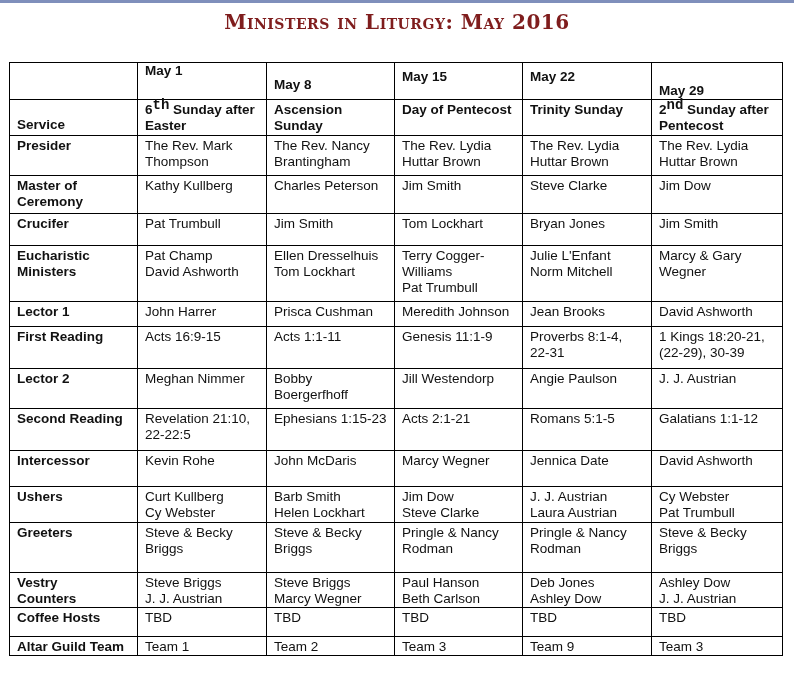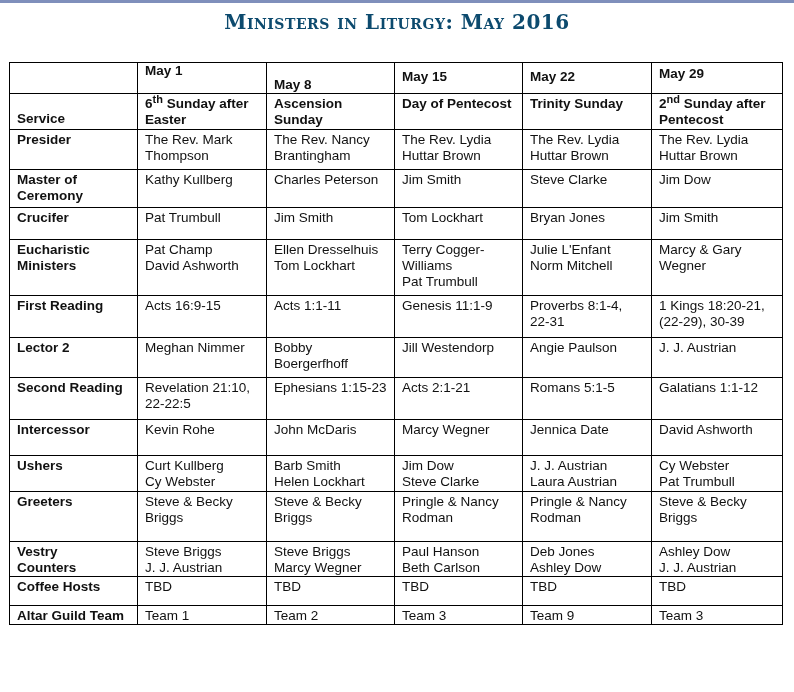--- a/index.html
+++ b/index.html
@@ -1,32 +1,32 @@
 <!DOCTYPE html>
 <html><head>
 <meta charset="utf-8">
 <style>
   html, body { margin: 0; padding: 0; background: #ffffff; }
   body { width: 794px; height: 692px; position: relative; overflow: hidden; font-family: "Liberation Sans", sans-serif; color: #111; }
   .topbar { position: absolute; left: 0; top: 0; width: 794px; height: 3px; background: #7f8fbb; }
   .title { position: absolute; left: 0; top: 10px; width: 794px; text-align: center;
            font-family: "DejaVu Serif", serif; font-weight: bold; font-size: 20px; letter-spacing: 0.5px;
-           font-variant: small-caps; color: #0c4a6e; }
+           font-variant: small-caps; color: #7f1d1d; }
   table.sched { position: absolute; left: 9px; top: 62px; border-collapse: collapse; table-layout: fixed; width: 773px; }
   table.sched td { border: 1px solid #000; vertical-align: top; padding: 2px 6px 0 7px; font-size: 13.5px; line-height: 16px; }
   table.sched col.c0 { width: 128px; }
   table.sched col.c1 { width: 129px; }
   table.sched col.c2 { width: 128px; }
   table.sched col.c3 { width: 128px; }
   table.sched col.c4 { width: 129px; }
   table.sched col.c5 { width: 131px; }
   .lbl { font-weight: bold; }
   .hdr td { font-weight: bold; }
   .line { display: block; }
-  sup { font-size: 11px; line-height: 0; }
+  sup { font-size: 14px; line-height: 0; font-family: Liberation Mono, monospace; }
   .svc-label { display: block; padding-top: 15px; }
 </style>
 </head>
 <body>
 
 <div class="topbar"></div>
 <div class="title">Ministers in Liturgy: May 2016</div>
 
 <table class="sched">
   <colgroup>
@@ -37,21 +37,21 @@
       <col class="c4">
       <col class="c5">
   </colgroup>
   <tbody id="tbody">
       <tr class="hdr" style="height: 24px;">
         <td></td>
         <td style="padding-top: 0;"><span>May 1</span></td>
         <td style="padding-top: 14px;"><span>May 8</span></td>
         <td style="padding-top: 6px;"><span>May 15</span></td>
         <td style="padding-top: 6px;"><span>May 22</span></td>
-        <td style="padding-top: 3px;"><span>May 29</span></td>
+        <td style="padding-top: 20px;"><span>May 29</span></td>
       </tr>
       <tr class="hdr" style="height: 36px;">
         <td>
           <span class="svc-label">Service</span>
         </td>
         <td><span>6</span><sup>th</sup><span> Sunday after Easter</span></td>
         <td><span>Ascension Sunday</span></td>
         <td><span>Day of Pentecost</span></td>
         <td><span>Trinity Sunday</span></td>
         <td><span>2</span><sup>nd</sup><span> Sunday after Pentecost</span></td>
@@ -133,20 +133,40 @@
           <span class="line">Pat Trumbull</span>
         </td>
         <td>
           <span class="line">Julie L'Enfant</span>
           <span class="line">Norm Mitchell</span>
         </td>
         <td>
           <span class="line">Marcy &amp; Gary Wegner</span>
         </td>
       </tr>
+      <tr style="height: 25px;">
+        <td class="lbl">
+          <span class="line">Lector 1</span>
+        </td>
+        <td>
+          <span class="line">John Harrer</span>
+        </td>
+        <td>
+          <span class="line">Prisca Cushman</span>
+        </td>
+        <td>
+          <span class="line">Meredith Johnson</span>
+        </td>
+        <td>
+          <span class="line">Jean Brooks</span>
+        </td>
+        <td>
+          <span class="line">David Ashworth</span>
+        </td>
+      </tr>
       <tr style="height: 42px;">
         <td class="lbl">
           <span class="line">First Reading</span>
         </td>
         <td>
           <span class="line">Acts 16:9-15</span>
         </td>
         <td>
           <span class="line">Acts 1:1-11</span>
         </td>

